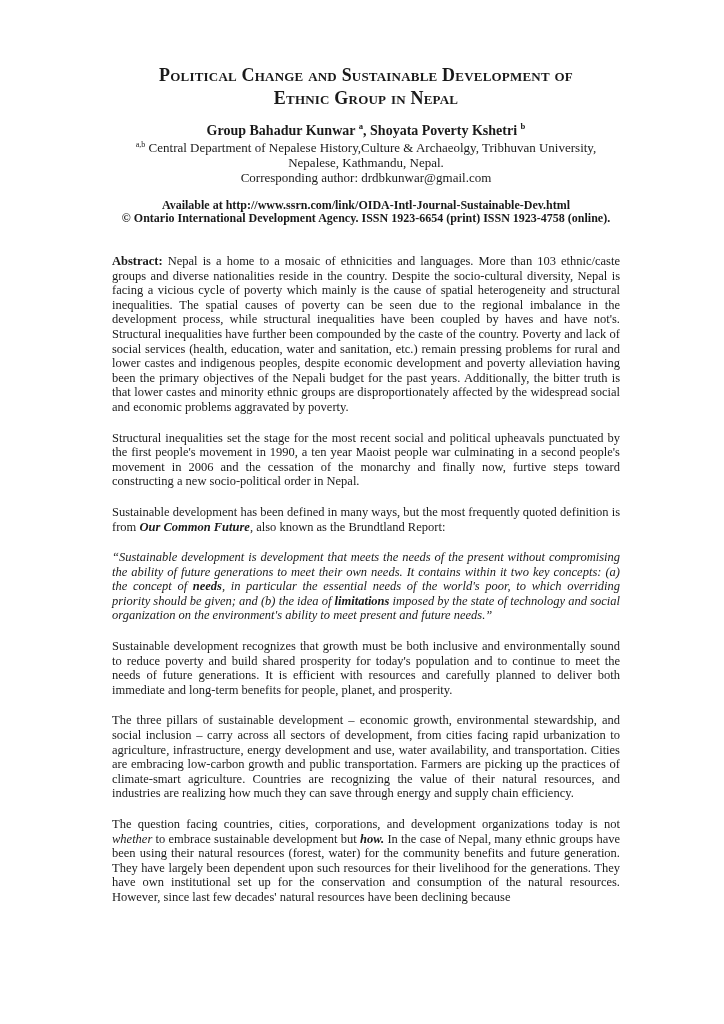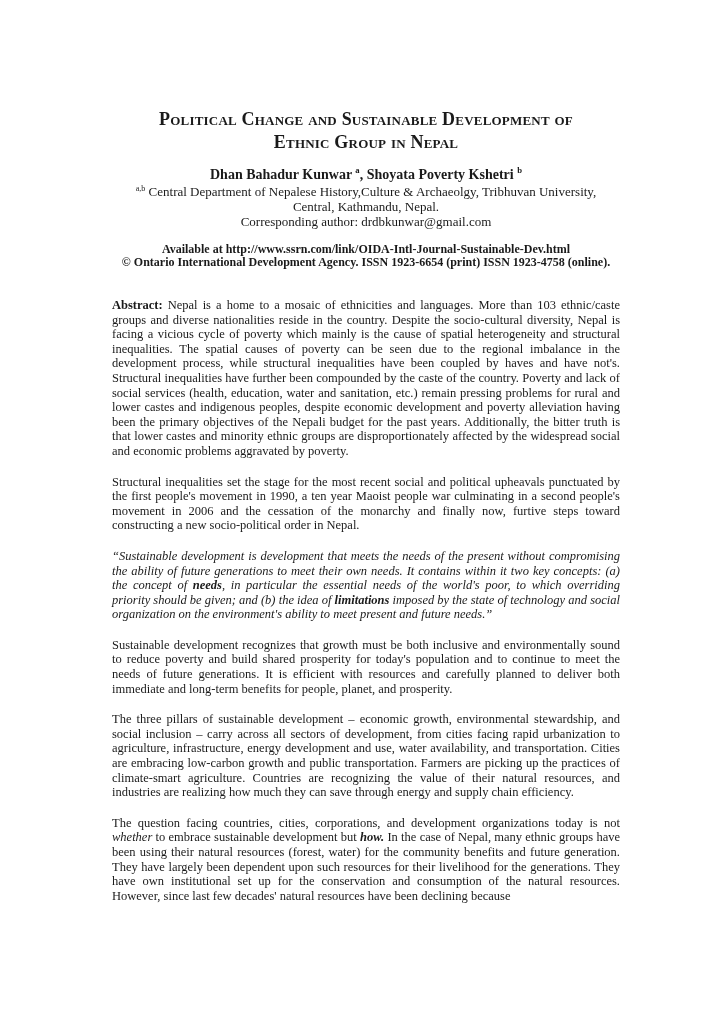--- a/index.html
+++ b/index.html
@@ -5,21 +5,21 @@
   html, body {
     margin: 0;
     padding: 0;
     background: #ffffff;
   }
   .page {
     position: relative;
     width: 724px;
     height: 1024px;
     box-sizing: border-box;
-    padding: 108px 88px 0 96px;
+    padding: 64px 88px 0 96px;
     background: #ffffff;
     color: #1a1a1a;
     font-family: "Liberation Serif", "DejaVu Serif", serif;
     overflow: hidden;
   }
   .title {
     margin: 0;
     font-size: 18px;
     line-height: 23px;
     font-weight: bold;
@@ -67,36 +67,37 @@
 <body>
 
 <div class="page">
 
   <header>
     <h1 class="title">
       <span class="tline">Political Change and Sustainable Development of</span>
       <span class="tline">Ethnic Group in Nepal</span>
     </h1>
 
-    <div class="authors"><span class="b">Dhan Bahadur Kunwar </span><sup class="b">a</sup><span class="b">, Shoyata Poverty Kshetri </span><sup class="b">b</sup></div>
+    <div class="authors"><span class="b">Group Bahadur Kunwar </span><sup class="b">a</sup><span class="b">, Shoyata Poverty Kshetri </span><sup class="b">b</sup></div>
 
     <div class="affil">
       <div><sup>a,b</sup><span> Central Department of Nepalese History,Culture &amp; Archaeolgy, Tribhuvan University,</span></div>
-      <div>Central, Kathmandu, Nepal.</div>
+      <div>Nepalese, Kathmandu, Nepal.</div>
       <div>Corresponding author: drdbkunwar@gmail.com</div>
     </div>
 
     <div class="avail">
       <div>Available at http://www.ssrn.com/link/OIDA-Intl-Journal-Sustainable-Dev.html</div>
       <div>© Ontario International Development Agency. ISSN 1923-6654 (print) ISSN 1923-4758 (online).</div>
     </div>
   </header>
 
   <main class="bodytext">
     <p class="para"><span class="b">Abstract: </span><span>Nepal is a home to a mosaic of ethnicities and languages. More than 103 ethnic/caste groups and diverse nationalities reside in the country. Despite the socio-cultural diversity, Nepal is facing a vicious cycle of poverty which mainly is the cause of spatial heterogeneity and structural inequalities. The spatial causes of poverty can be seen due to the regional imbalance in the development process, while structural inequalities have been coupled by haves and have not's. Structural inequalities have further been compounded by the caste of the country. Poverty and lack of social services (health, education, water and sanitation, etc.) remain pressing problems for rural and lower castes and indigenous peoples, despite economic development and poverty alleviation having been the primary objectives of the Nepali budget for the past years. Additionally, the bitter truth is that lower castes and minority ethnic groups are disproportionately affected by the widespread social and economic problems aggravated by poverty.</span></p>
     <p class="para gap"><span>Structural inequalities set the stage for the most recent social and political upheavals punctuated by the first people's movement in 1990, a ten year Maoist people war culminating in a second people's movement in 2006 and the cessation of the monarchy and finally now, furtive steps toward constructing a new socio-political order in Nepal.</span></p>
+    <p class="para"><span>Sustainable development has been defined in many ways, but the most frequently quoted definition is from </span><span class="b i">Our Common Future</span><span>, also known as the Brundtland Report:</span></p>
     <p class="para"><span class="i">“Sustainable development is development that meets the needs of the present without compromising the ability of future generations to meet their own needs. It contains within it two key concepts: (a) the concept of </span><span class="b i">needs</span><span class="i">, in particular the essential needs of the world's poor, to which overriding priority should be given; and (b) the idea of </span><span class="b i">limitations</span><span class="i"> imposed by the state of technology and social organization on the environment's ability to meet present and future needs.”</span></p>
     <p class="para gap"><span>Sustainable development recognizes that growth must be both inclusive and environmentally sound to reduce poverty and build shared prosperity for today's population and to continue to meet the needs of future generations. It is efficient with resources and carefully planned to deliver both immediate and long-term benefits for people, planet, and prosperity.</span></p>
     <p class="para gap"><span>The three pillars of sustainable development – economic growth, environmental stewardship, and social inclusion – carry across all sectors of development, from cities facing rapid urbanization to agriculture, infrastructure, energy development and use, water availability, and transportation. Cities are embracing low-carbon growth and public transportation. Farmers are picking up the practices of climate-smart agriculture. Countries are recognizing the value of their natural resources, and industries are realizing how much they can save through energy and supply chain efficiency.</span></p>
     <p class="para gap"><span>The question facing countries, cities, corporations, and development organizations today is not </span><span class="i">whether</span><span> to embrace sustainable development but </span><span class="b i">how.</span><span>  In the case of Nepal, many ethnic groups have been using their natural resources (forest, water) for the community benefits and future generation. They have largely been dependent upon such resources for their livelihood for the generations. They have own institutional set up for the conservation and consumption of the natural resources. However, since last few decades' natural resources have been declining because</span></p>
   </main>
 
 </div>
 
 </body></html>

